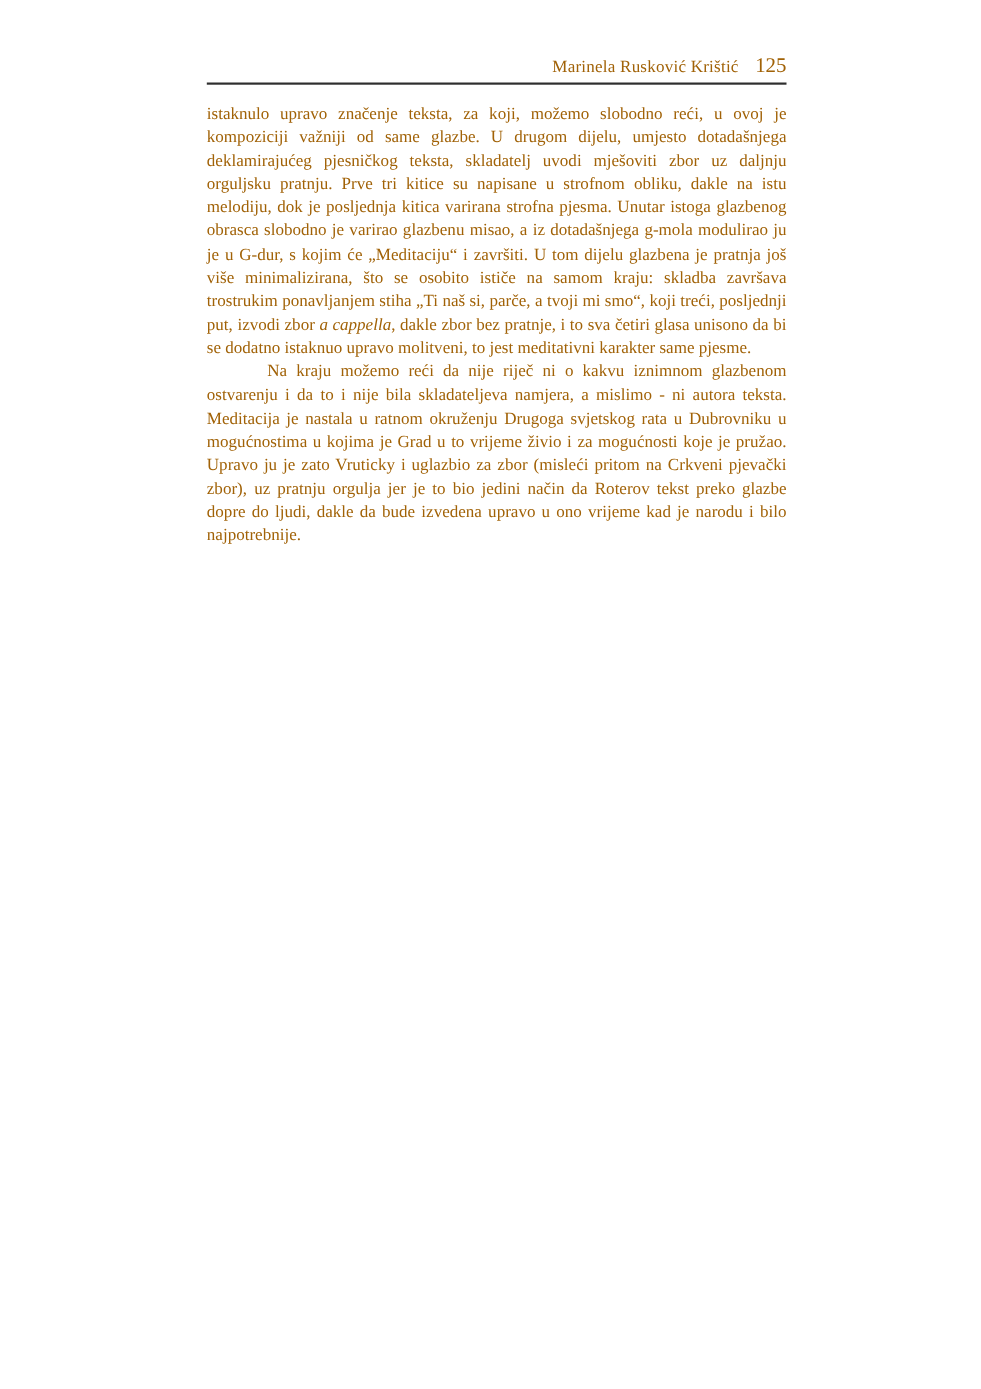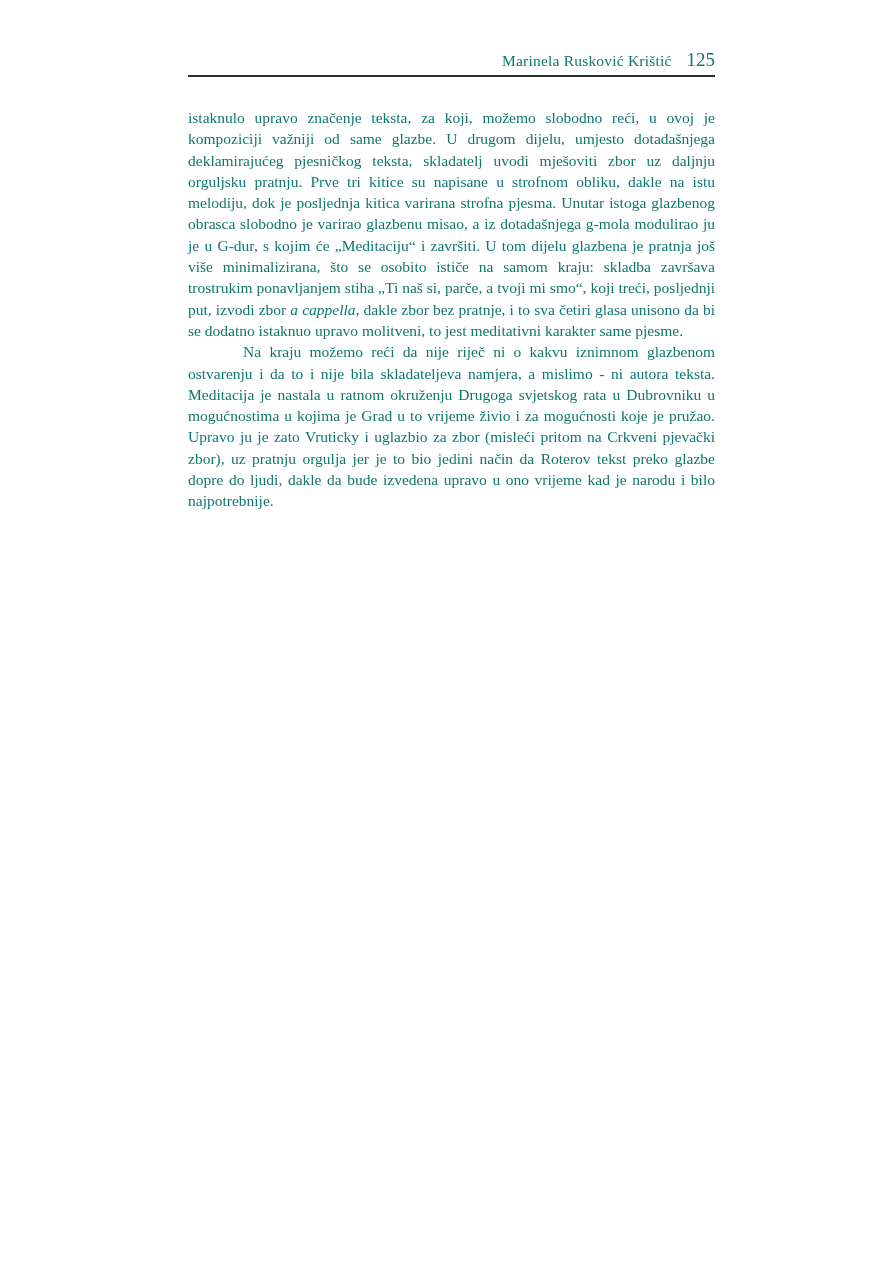--- a/index.html
+++ b/index.html
@@ -6,21 +6,21 @@
     margin: 0;
     padding: 0;
     background: #ffffff;
   }
   .page {
     position: relative;
     width: 892px;
     height: 1263px;
     background: #ffffff;
     font-family: "Liberation Serif", "DejaVu Serif", serif;
-    color: #0f766e;
+    color: #a16207;
     overflow: hidden;
   }
   .content {
     position: absolute;
     left: 188px;
     top: 50px;
     width: 527px;
   }
   .running-head {
     display: flex;
@@ -33,21 +33,21 @@
     font-size: 15.5px;
     line-height: 19px;
     letter-spacing: 0.2px;
   }
   .running-head .pagenum {
     font-size: 19px;
     line-height: 19px;
     margin-left: 15px;
   }
   .body-text {
-    margin-top: 30px;
+    margin-top: 16px;
     font-size: 15.5px;
     line-height: 21.3px;
     text-align: justify;
     text-justify: inter-word;
   }
   .para {
     margin: 0;
     padding: 0;
   }
   .para.indented {

